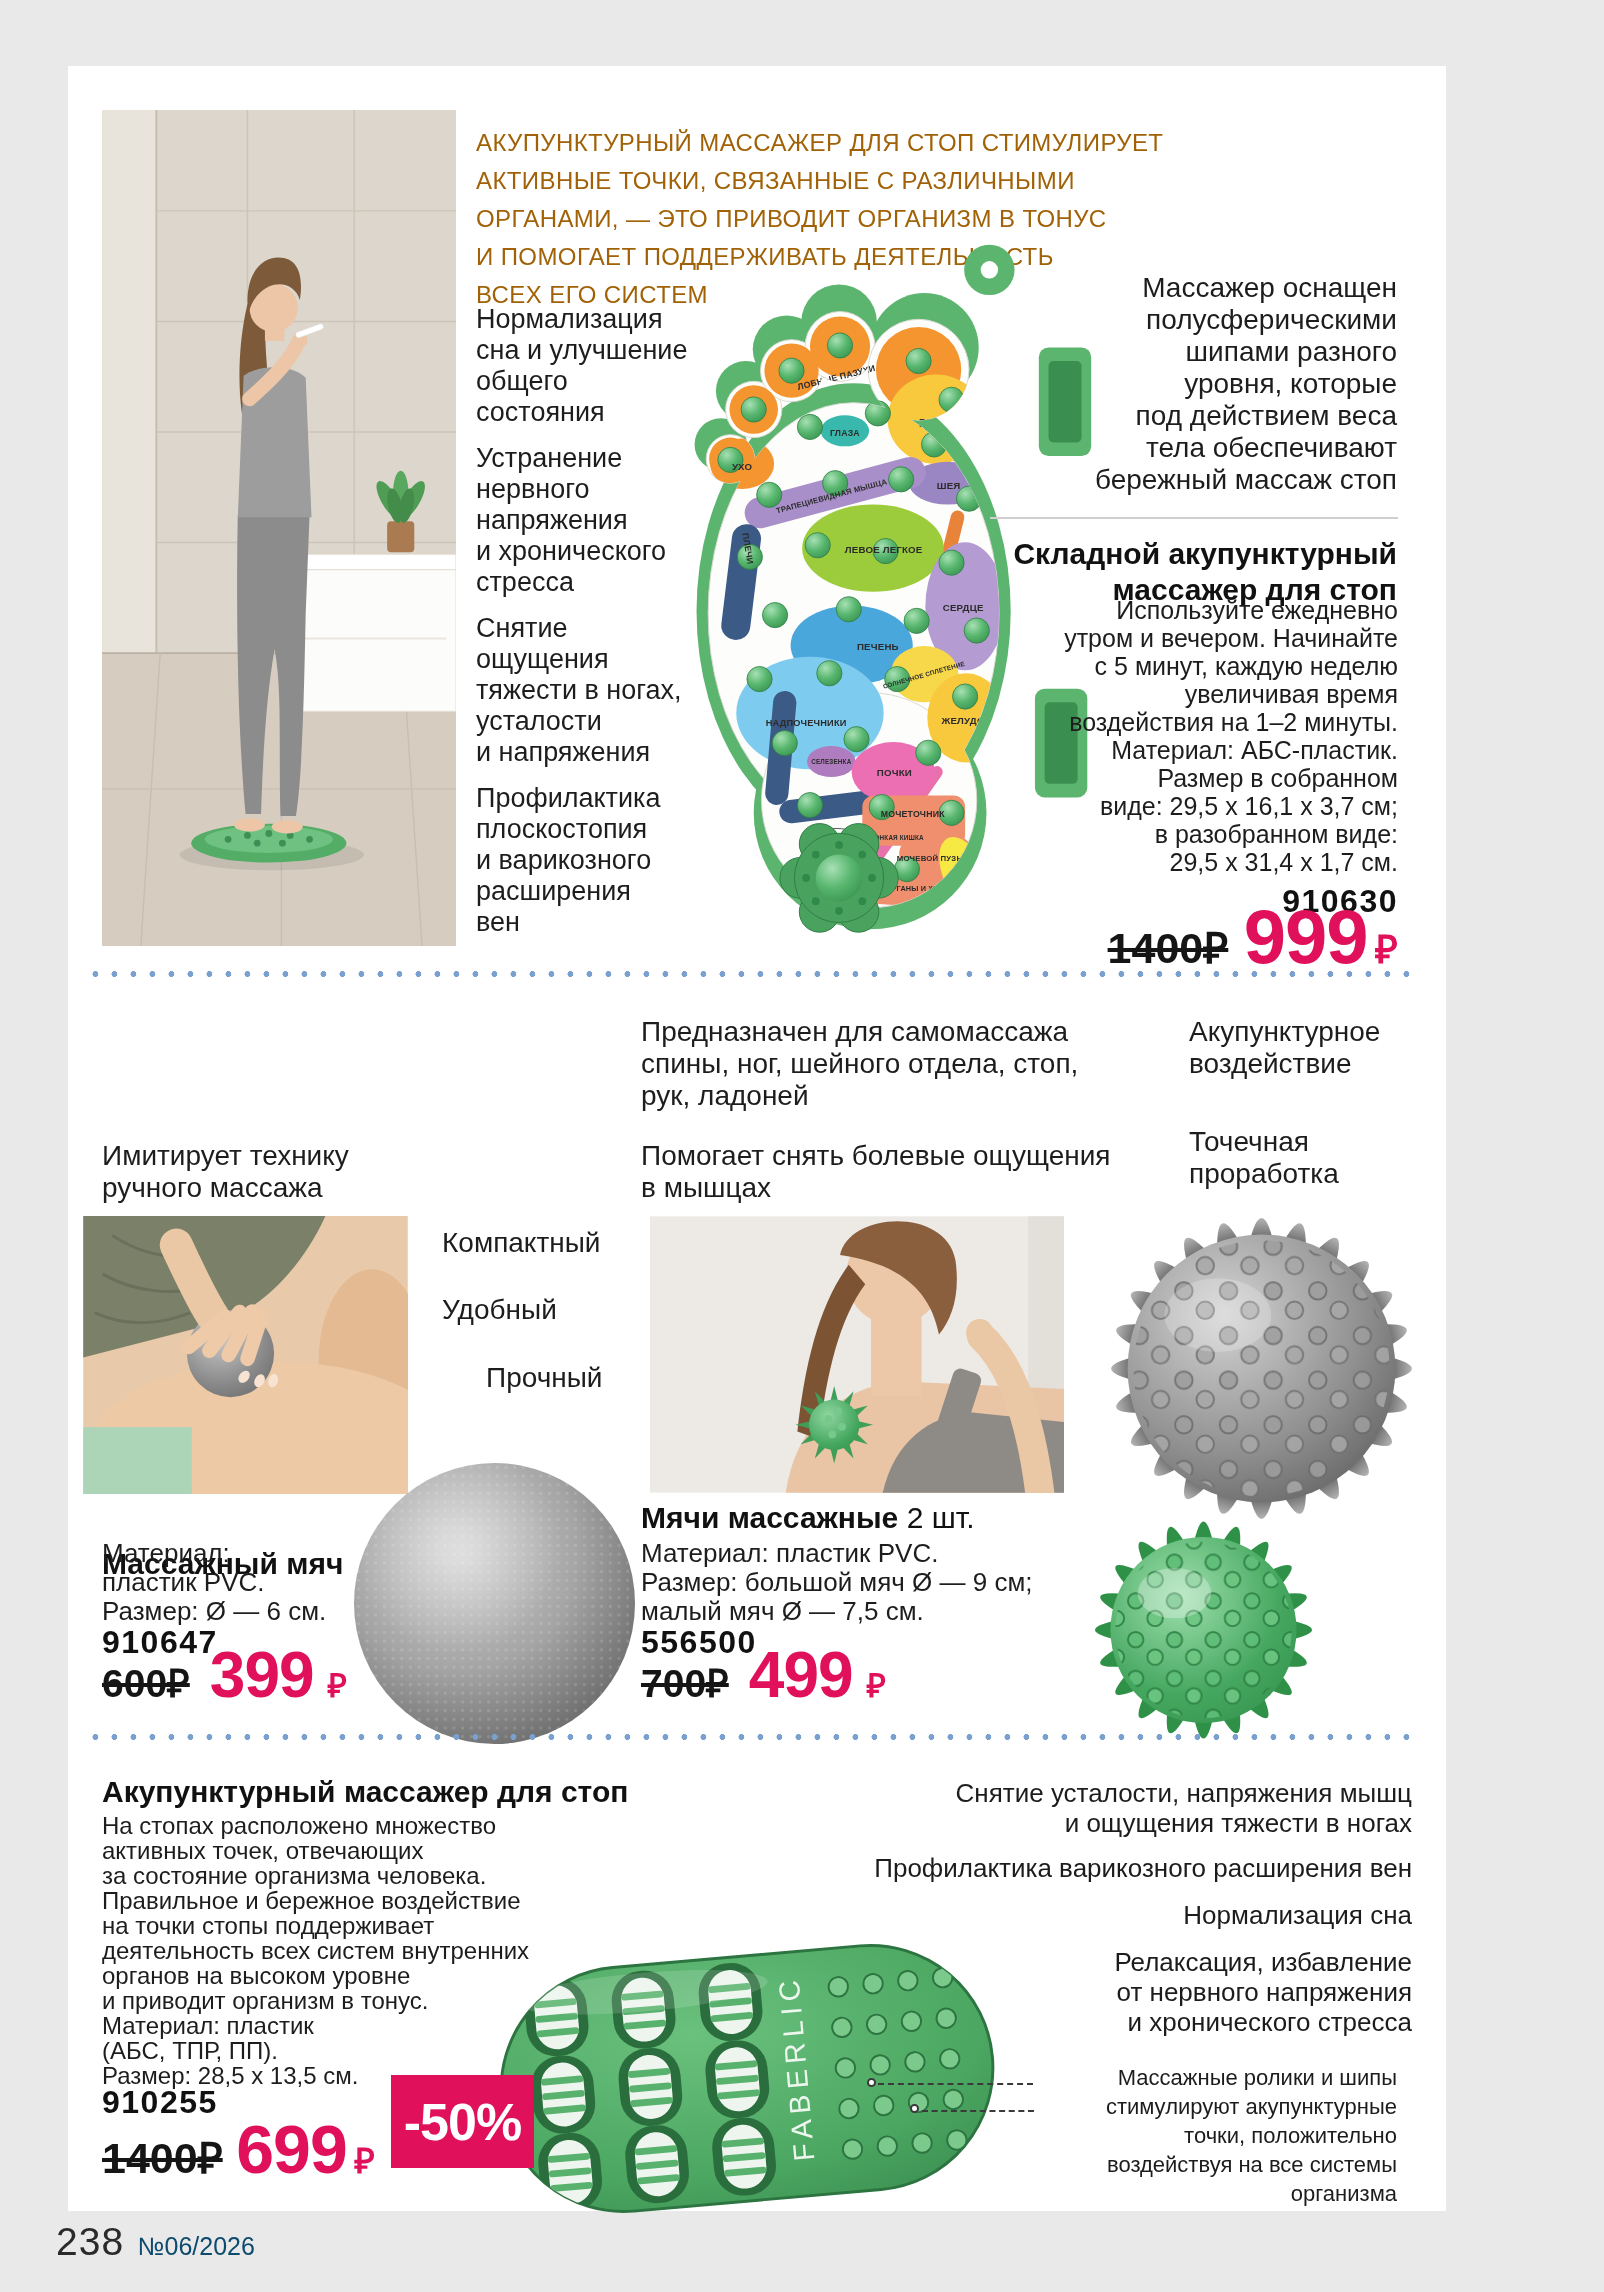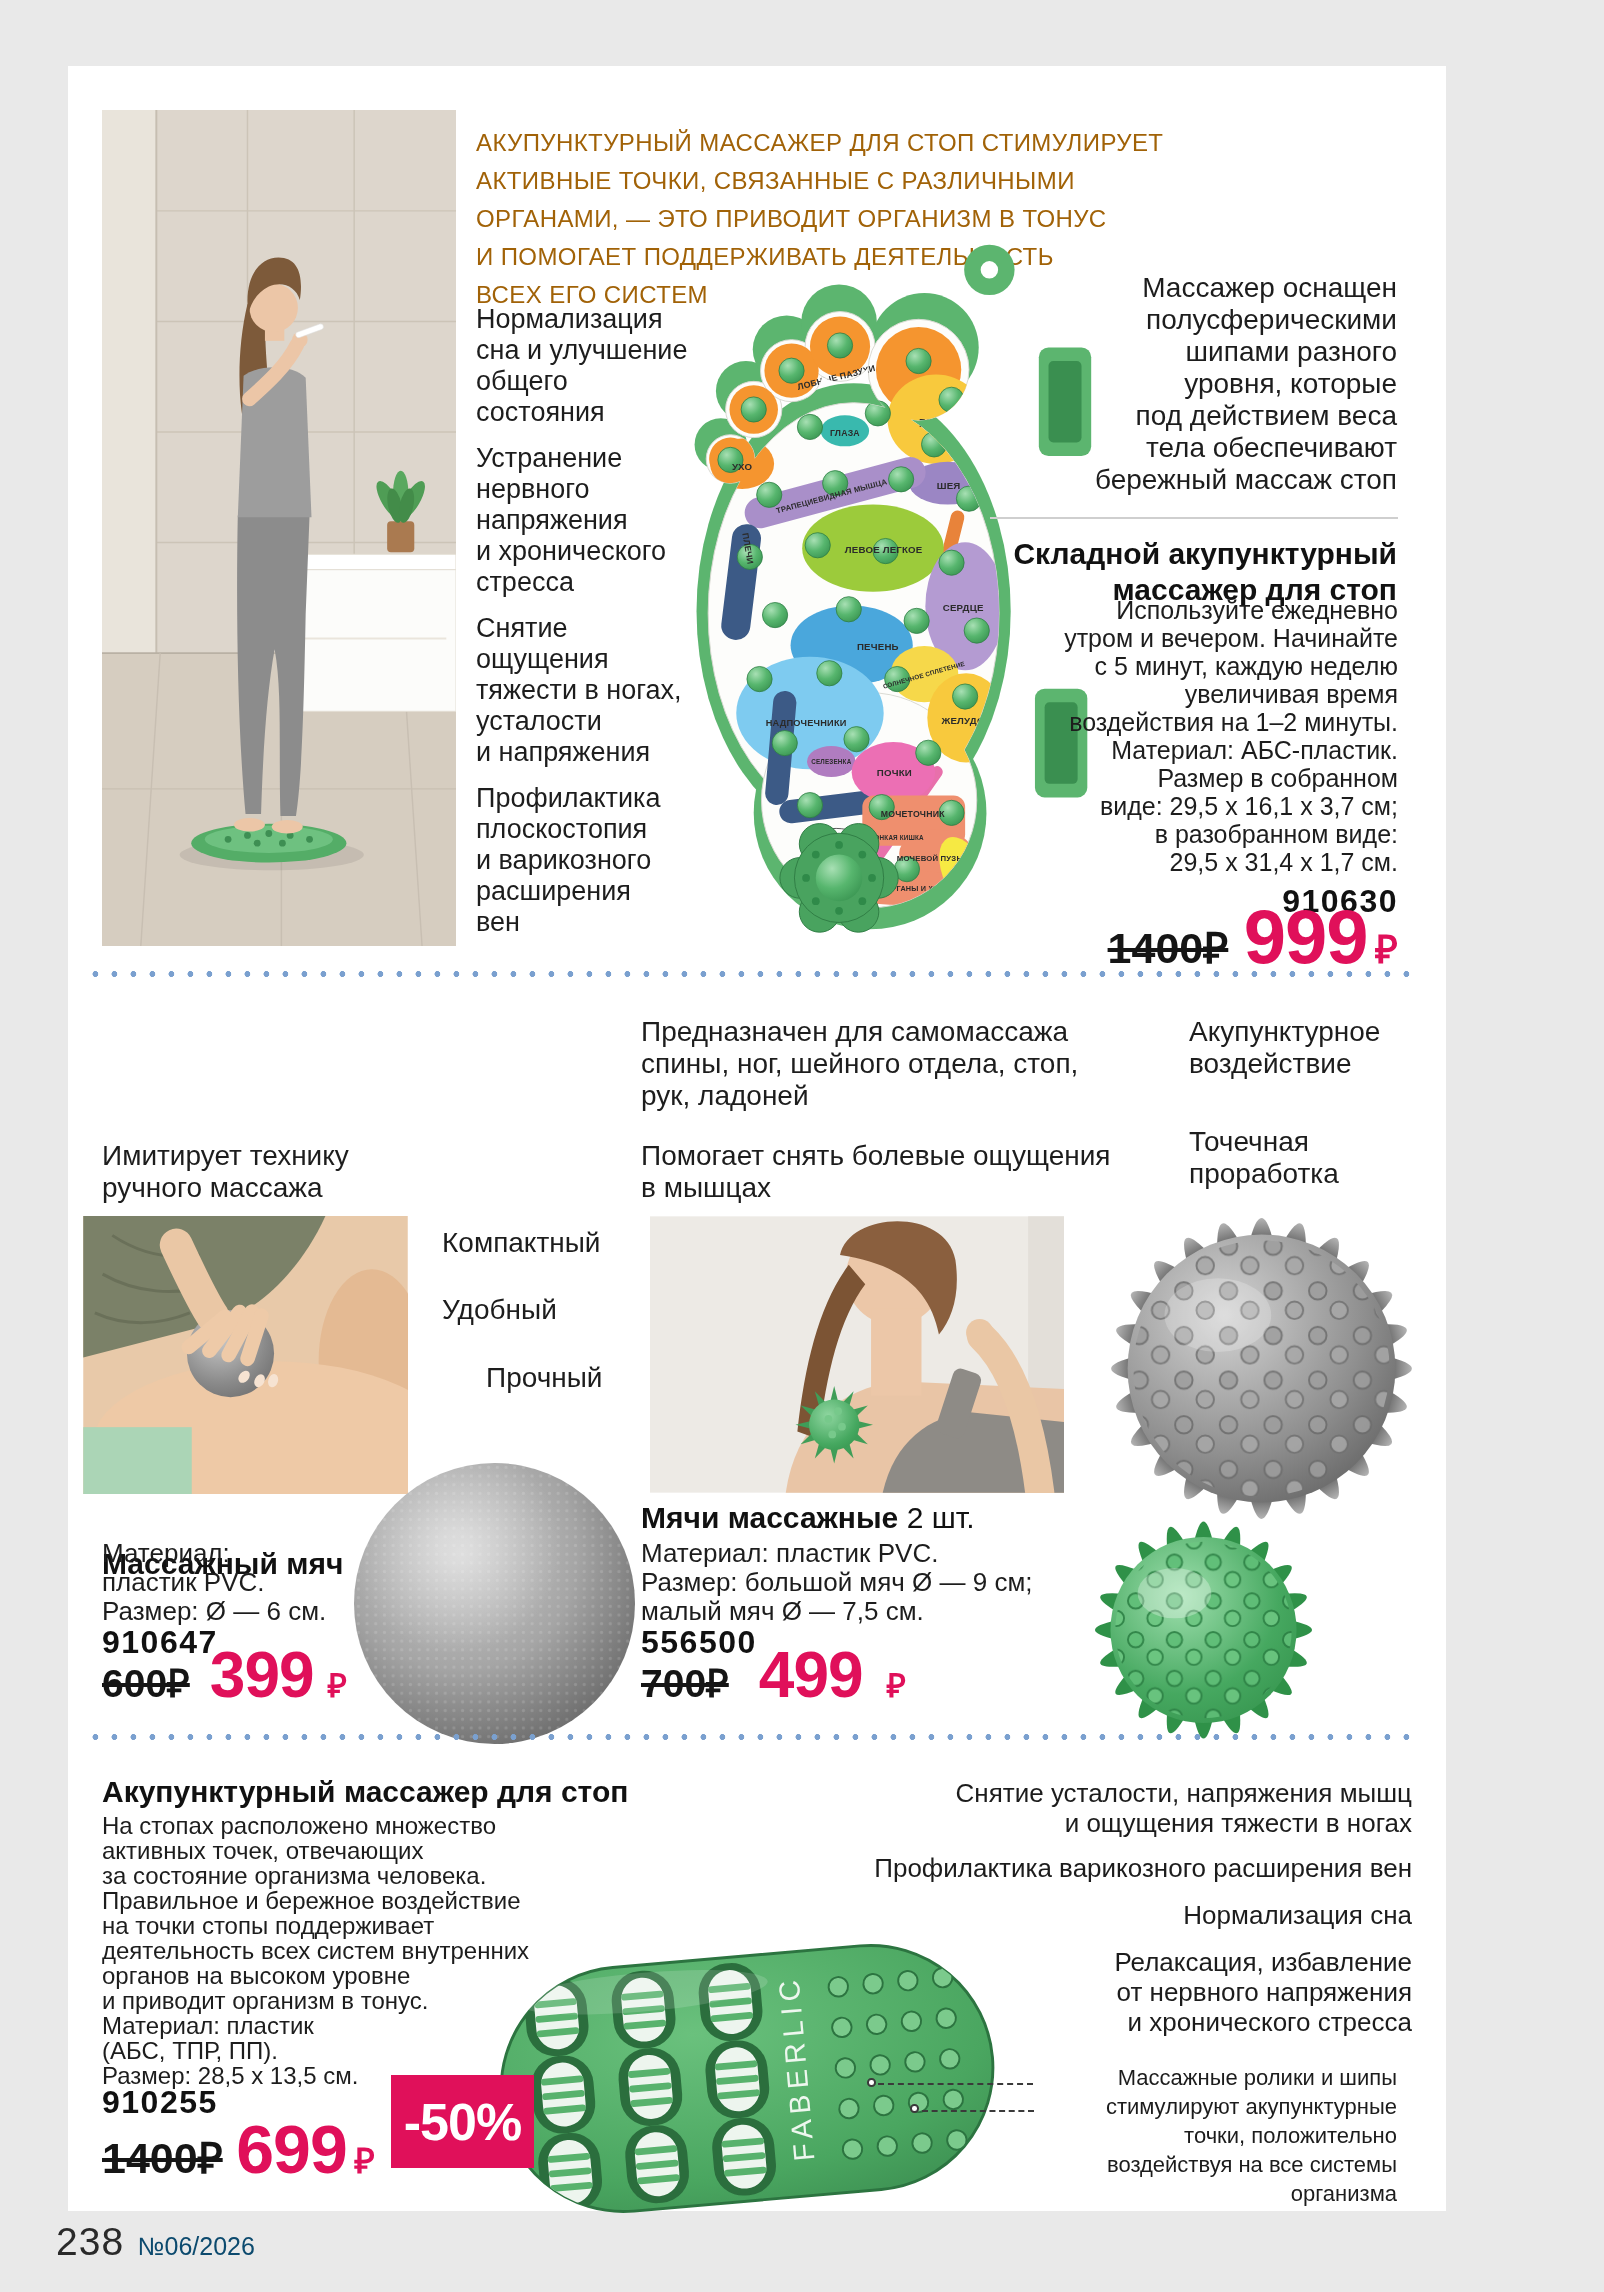--- a/index.html
+++ b/index.html
@@ -524,21 +524,21 @@
     <span class="price-old" style="font-size:39px;">600₽</span>
     <span class="price-new" style="font-size:64px;">399</span>
     <span class="price-cur" style="font-size:33px; margin-left:-5.8px;">₽</span>
   </div>
 
   <div class="abs prod-title" style="left:573px; top:1434px; width:505px;"><span>Мячи массажные</span><span class="prod-qty"> 2 шт.</span></div>
   <div class="abs prod-desc pre" style="left:573px; top:1473px; width:466px;">Материал: пластик PVC.
 Размер: большой мяч Ø — 9 см;
 малый мяч Ø — 7,5 см.</div>
   <div class="abs prod-code" style="left:573px; top:1558px;">556500</div>
-  <div class="abs price-row" style="left:573px; top:1572px; gap:30px;">
+  <div class="abs price-row" style="left:573px; top:1572px; gap:20px;">
     <span class="price-old" style="font-size:39px;">700₽</span>
     <span class="price-new" style="font-size:64px;">499</span>
     <span class="price-cur" style="font-size:33px; margin-left:-5.8px;">₽</span>
   </div>
 
   <div class="abs dots" style="left:24px; top:1667px; width:1327px;"></div>
 
   <div class="abs prod-title" style="left:34px; top:1708px; width:602px;">Акупунктурный массажер для стоп</div>
   <div class="abs pre" style="left:34px; top:1747px; width:582px; font-size:24px; line-height:25px; color:#1d1d1d;">На стопах расположено множество
 активных точек, отвечающих

